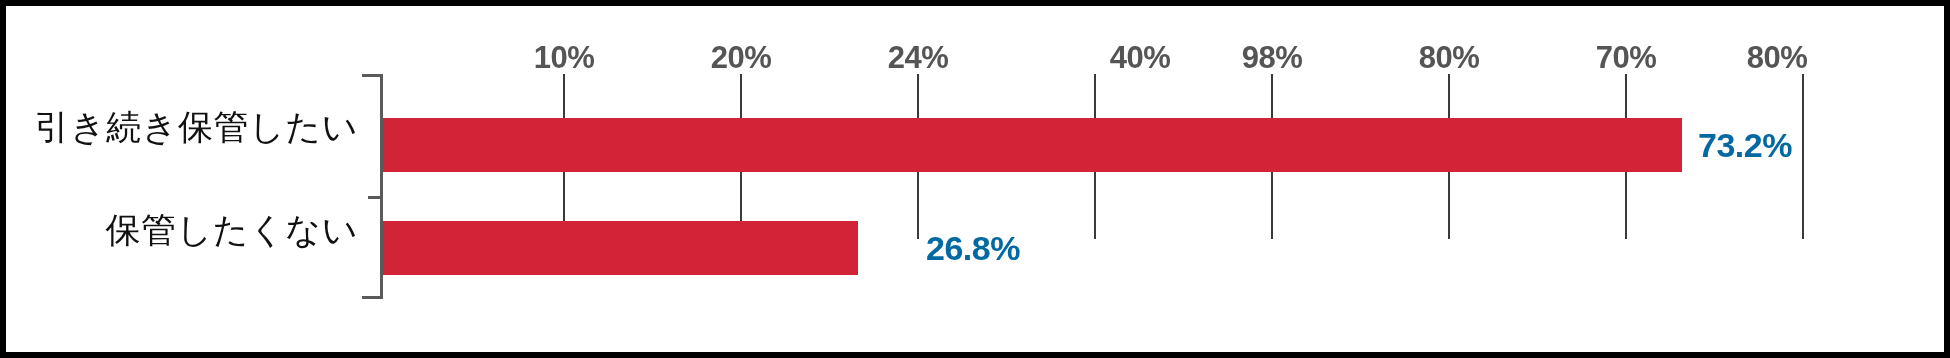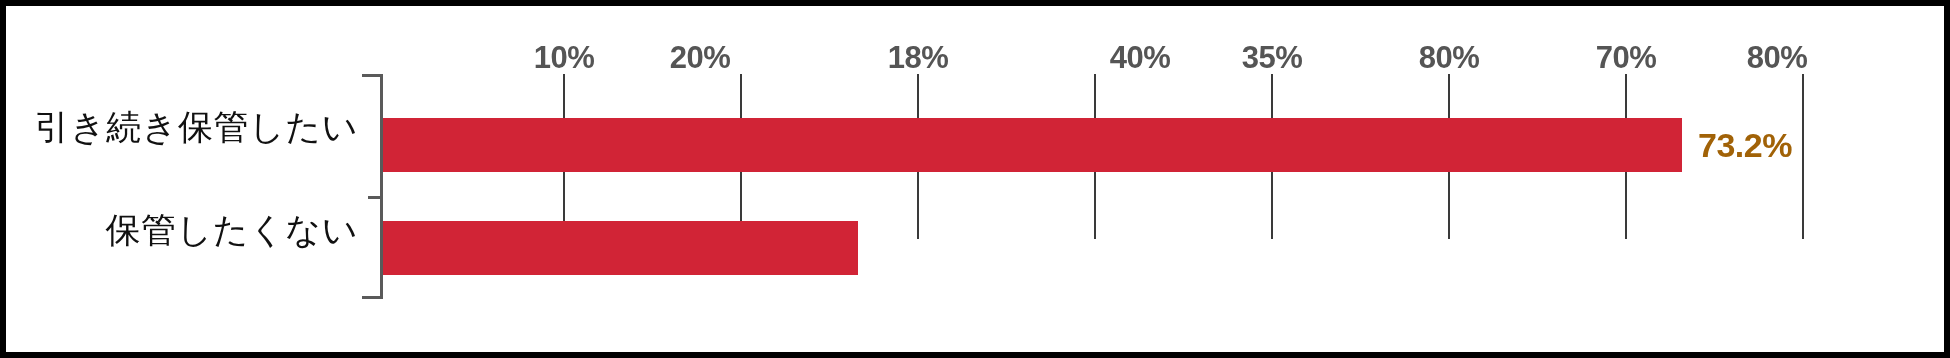--- a/index.html
+++ b/index.html
@@ -81,36 +81,36 @@
     position: absolute;
     left: 377px;
     background: #d12436;
   }
 
   
   .value-label {
     position: absolute;
     font-size: 34px;
     font-weight: bold;
-    color: #a16207;
+    color: #0369a1;
     white-space: nowrap;
     letter-spacing: -0.5px;
   }
 </style>
 </head>
 <body>
 
 <div id="chart-frame">
   <div id="plot-area">
 
     <div class="xtick-label" style="left:558px">10%</div>
-    <div class="xtick-label" style="left:694px">20%</div>
-    <div class="xtick-label" style="left:912px">18%</div>
+    <div class="xtick-label" style="left:735px">20%</div>
+    <div class="xtick-label" style="left:912px">24%</div>
     <div class="xtick-label" style="left:1134px">40%</div>
-    <div class="xtick-label" style="left:1266px">35%</div>
+    <div class="xtick-label" style="left:1266px">98%</div>
     <div class="xtick-label" style="left:1443px">80%</div>
     <div class="xtick-label" style="left:1620px">70%</div>
     <div class="xtick-label" style="left:1771px">80%</div>
 
     <div class="gridline" style="left:557px"></div>
     <div class="gridline" style="left:734px"></div>
     <div class="gridline" style="left:911px"></div>
     <div class="gridline" style="left:1088px"></div>
     <div class="gridline" style="left:1265px"></div>
     <div class="gridline" style="left:1442px"></div>
@@ -122,15 +122,16 @@
     <div class="y-tick mid" style="top:190px"></div>
     <div class="y-tick edge" style="top:290px"></div>
 
     <div class="cat-label" style="top:201px">保管したくない</div>
     <div class="cat-label" style="top:98px">引き続き保管したい</div>
 
     <div class="bar" style="top:112px; width:1299px; height:54px;"></div>
     <div class="bar" style="top:215px; width:475px; height:54px;"></div>
 
     <div class="value-label" style="left:1692px; top:120px">73.2%</div>
+    <div class="value-label" style="left:920px; top:223px">26.8%</div>
 
   </div>
 </div>
 
 </body></html>

